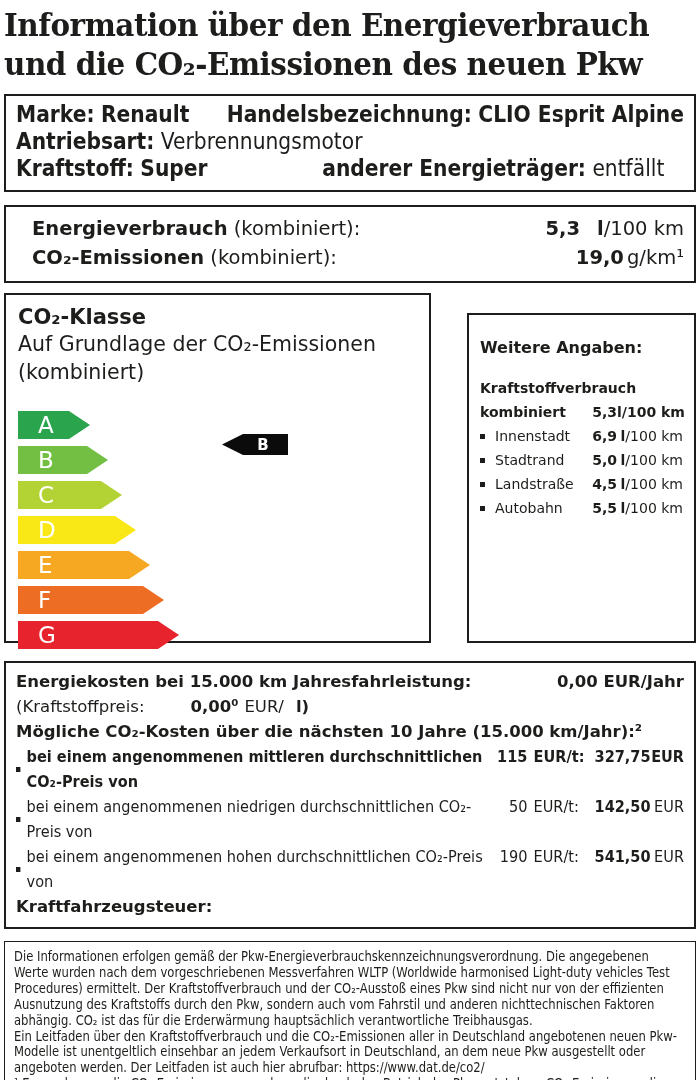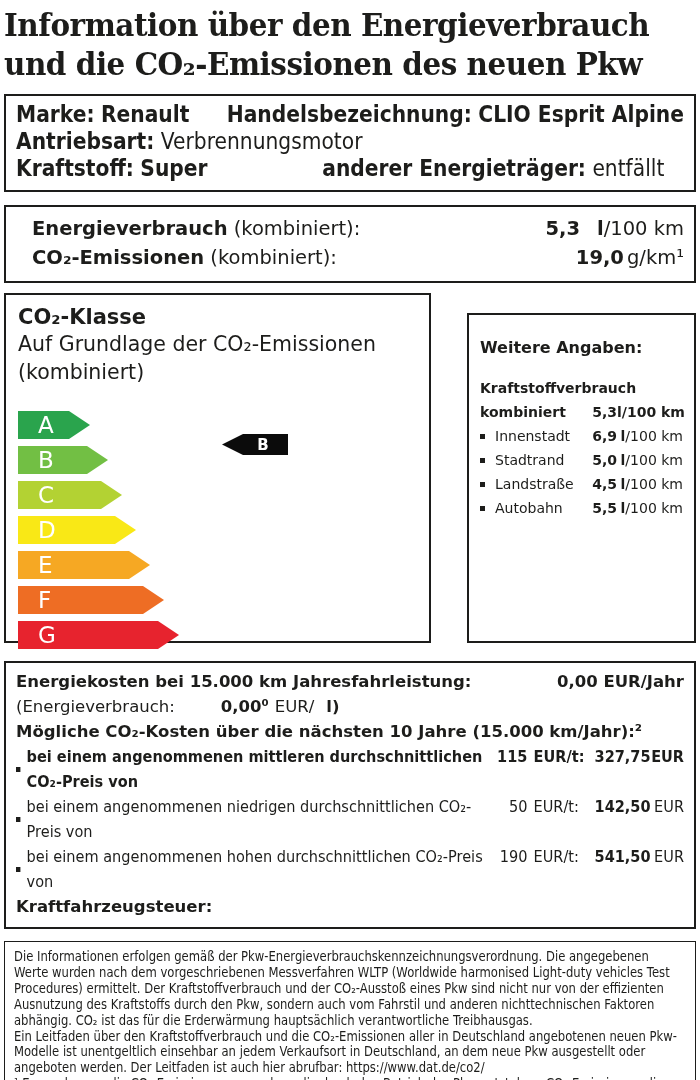--- a/index.html
+++ b/index.html
@@ -205,21 +205,21 @@
     </div>
   </div>
 </div>
 
 <div class="box costs">
   <div class="cost-row">
     <span class="b">Energiekosten bei 15.000 km Jahresfahrleistung:</span>
     <span class="cost-right b">0,00 EUR/Jahr</span>
   </div>
   <div class="fuelprice">
-    <span>(Energieverbrauch:</span><span class="gap1"></span><span class="b">0,00⁰</span><span class="gap2"></span><span>EUR/</span><span class="gap3"></span><span class="b">l)</span>
+    <span>(Kraftstoffpreis:</span><span class="gap1"></span><span class="b">0,00⁰</span><span class="gap2"></span><span>EUR/</span><span class="gap3"></span><span class="b">l)</span>
   </div>
   <div class="b">Mögliche CO₂-Kosten über die nächsten 10 Jahre (15.000 km/Jahr):²</div>
 
   <div class="cost-bullets">
     <div class="cond">
       <div class="cb-row allbold">
         <span class="bullet"></span>
         <span>bei einem angenommenen mittleren durchschnittlichen CO₂-Preis von</span>
         <span class="cb-price">115</span>
         <span class="cb-unit">EUR/t:</span>

